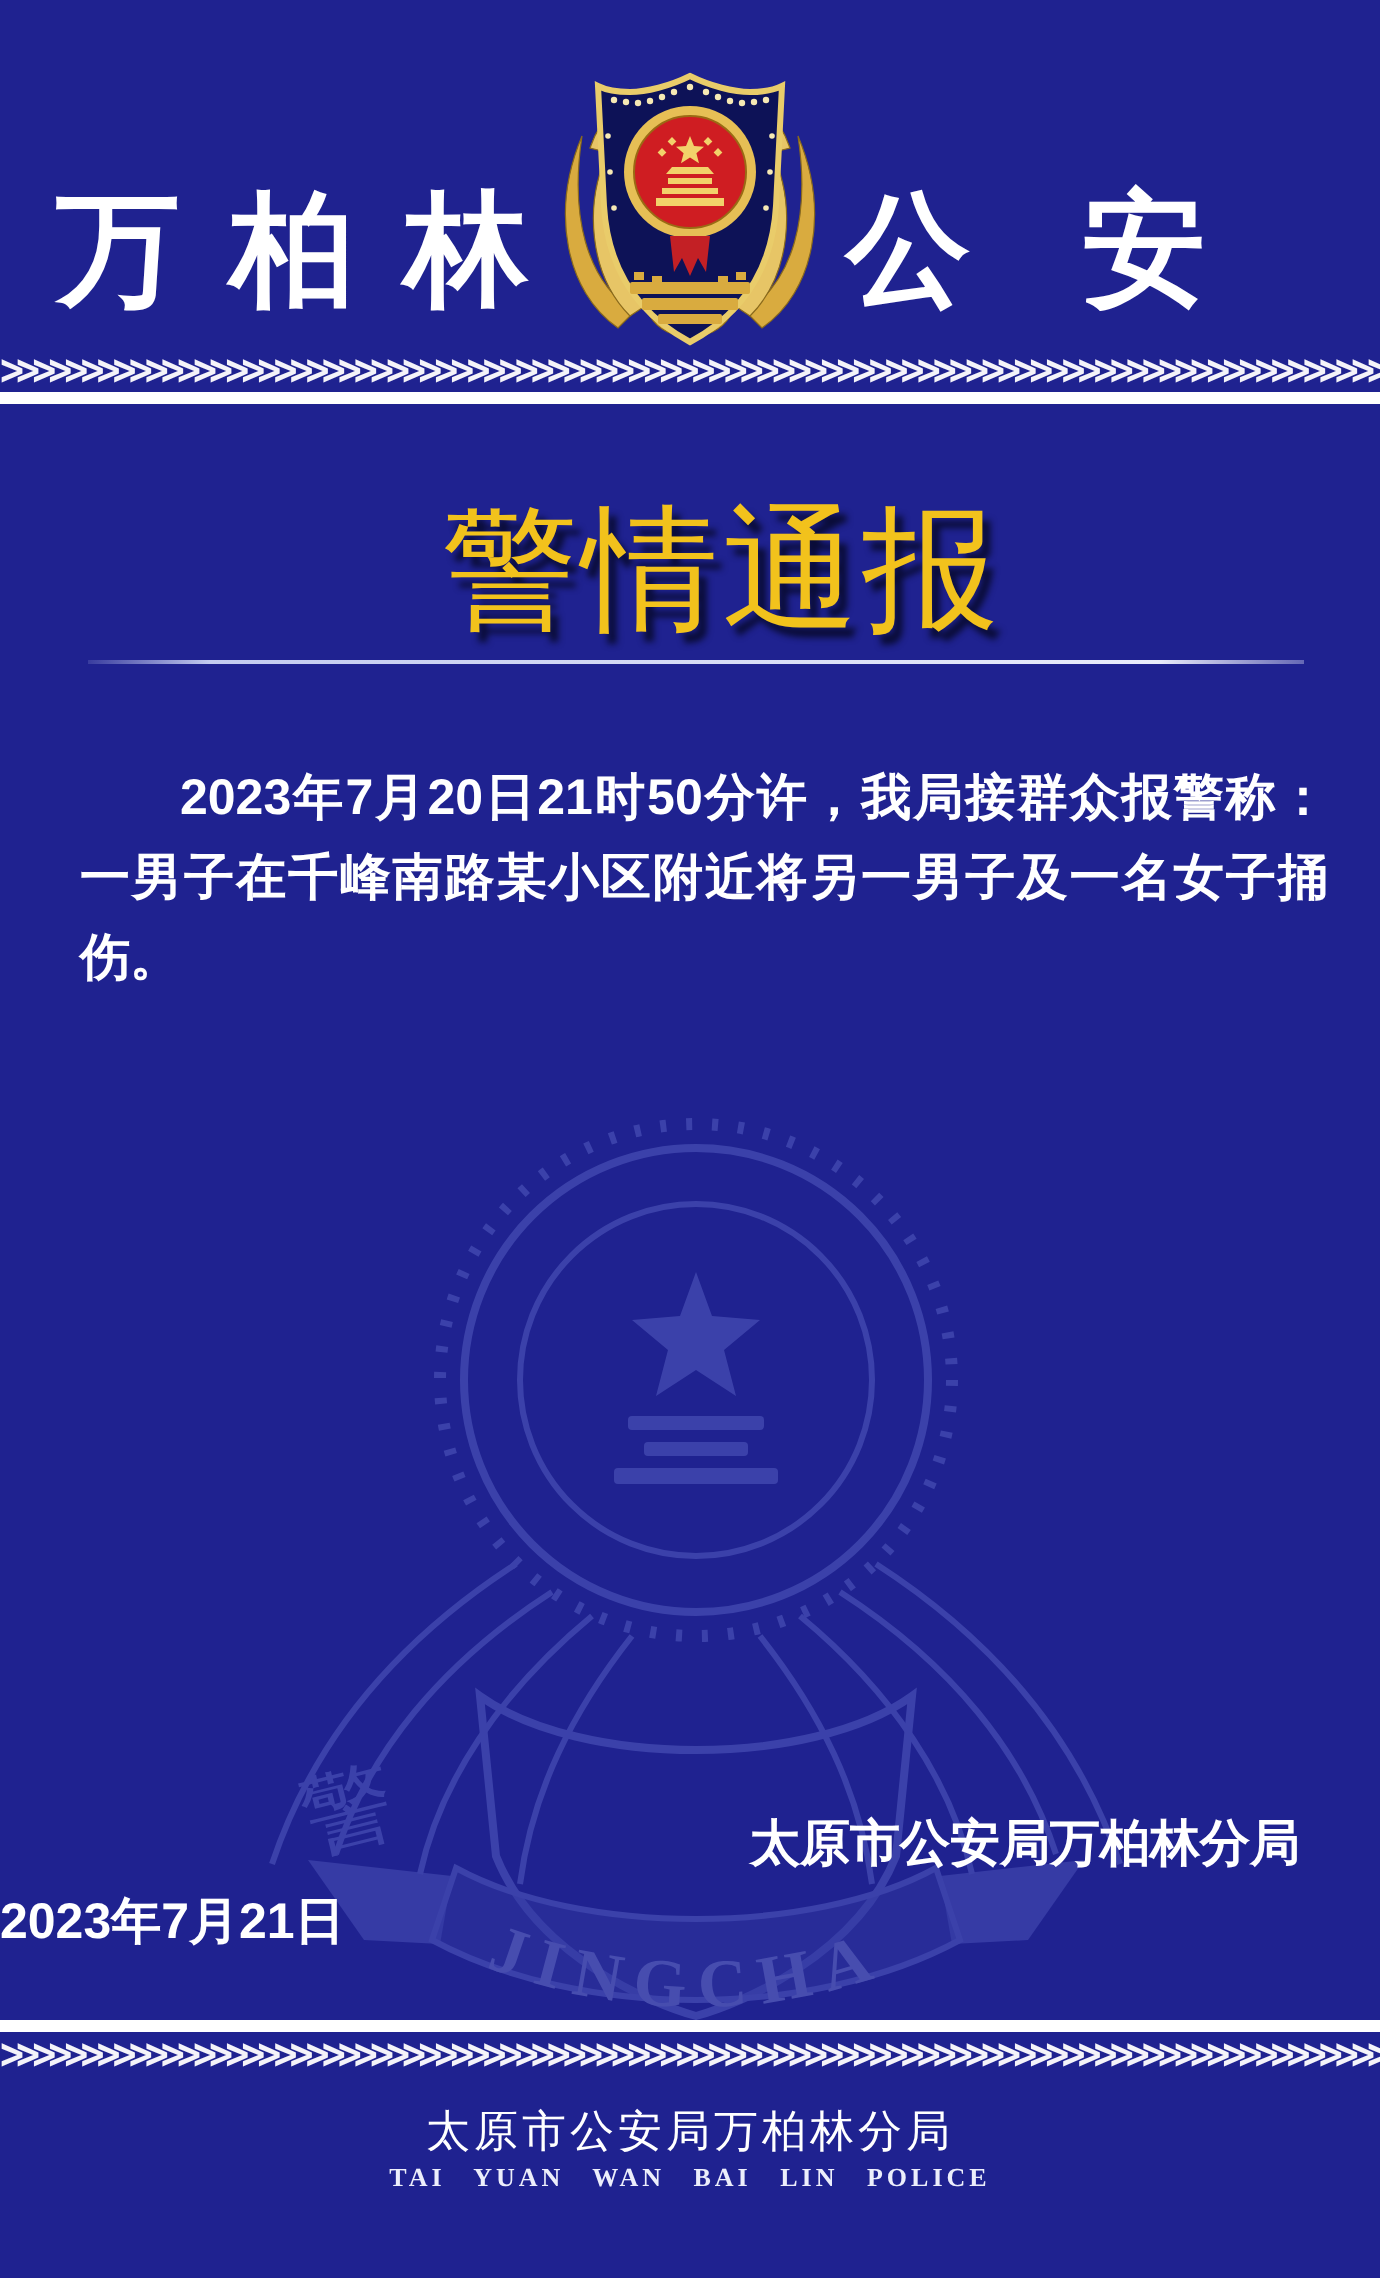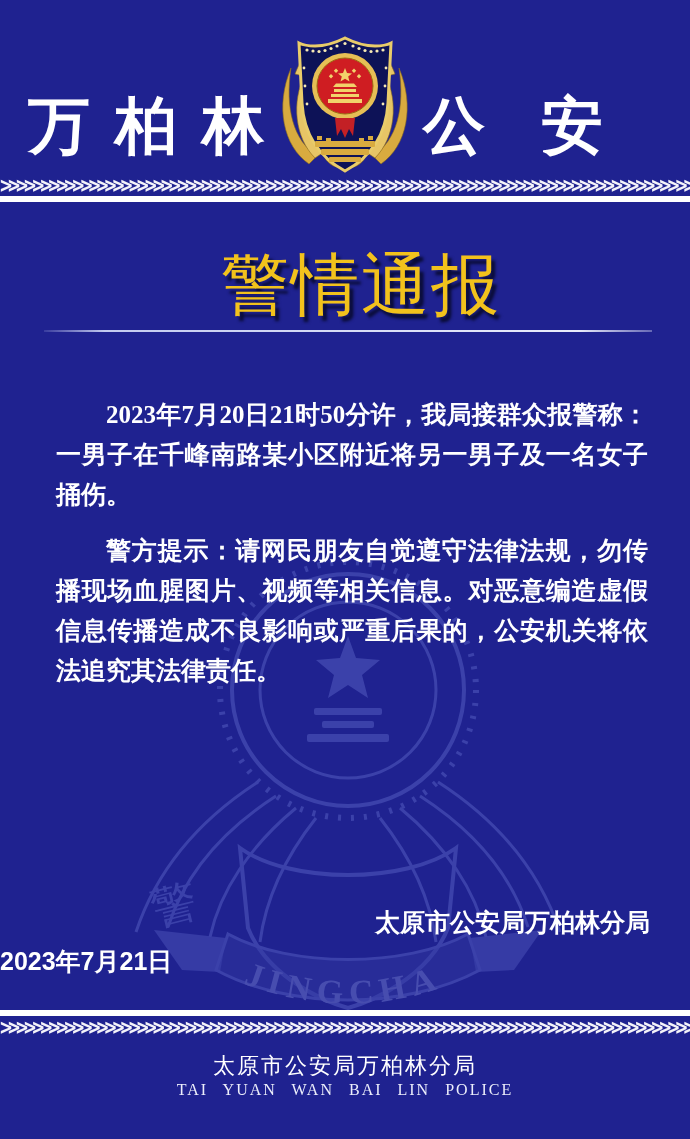--- a/index.html
+++ b/index.html
@@ -40,36 +40,36 @@
   .title-underline{
     position:absolute;top:330px;left:44px;width:608px;height:2px;
     background:linear-gradient(90deg,rgba(200,208,245,.15) 0%,#c3cbf0 10%,#e9ecfb 88%,rgba(233,236,251,.35) 100%);
   }
   
   .body-text{
     position:absolute;top:379px;left:40px;width:624px;
     color:#ffffff;font-size:25px;line-height:40px;font-weight:700;
     text-align:justify;
   }
-  .body-text p{margin:16px;text-indent:2em;font-family:Liberation Serif, serif;}
+  .body-text p{margin:0;text-indent:2em;}
   
   .signature{position:absolute;top:903px;left:0;width:100%;
     color:#ffffff;font-size:25px;font-weight:700;line-height:39px;}
   .signature .agency{text-align:right;padding-right:40px;}
   .signature .date{text-align:left;padding-right:82px;}
   
   .footer-cn{
     position:absolute;top:1051px;left:0;width:100%;text-align:center;
     color:#ffffff;font-family:"Liberation Serif","DejaVu Serif",serif;
     font-size:22px;letter-spacing:2px;
   }
   .footer-en{
     position:absolute;top:1081px;left:0;width:100%;text-align:center;
     color:#eceefb;font-family:"Liberation Serif","DejaVu Serif",serif;
-    font-weight:400;font-size:16px;letter-spacing:2px;word-spacing:9px;
+    font-weight:700;font-size:13px;letter-spacing:2px;word-spacing:9px;
   }
   
   .watermark{position:absolute;left:108px;top:540px;opacity:.38;pointer-events:none;}
 </style>
 </head>
 <body>
 
 <div class="poster">
 
   <svg class="watermark" width="480" height="500" viewBox="0 0 480 500">
@@ -181,21 +181,20 @@
   </svg>
 
   <div class="chev chev-top">&gt;&gt;&gt;&gt;&gt;&gt;&gt;&gt;&gt;&gt;&gt;&gt;&gt;&gt;&gt;&gt;&gt;&gt;&gt;&gt;&gt;&gt;&gt;&gt;&gt;&gt;&gt;&gt;&gt;&gt;&gt;&gt;&gt;&gt;&gt;&gt;&gt;&gt;&gt;&gt;&gt;&gt;&gt;&gt;&gt;&gt;&gt;&gt;&gt;&gt;&gt;&gt;&gt;&gt;&gt;&gt;&gt;&gt;&gt;&gt;&gt;&gt;&gt;&gt;&gt;&gt;&gt;&gt;&gt;&gt;&gt;&gt;&gt;&gt;&gt;&gt;&gt;&gt;&gt;&gt;&gt;&gt;&gt;&gt;&gt;&gt;&gt;&gt;&gt;&gt;&gt;&gt;&gt;&gt;&gt;&gt;&gt;&gt;&gt;&gt;</div>
   <div class="rule rule-top"></div>
 
   <div class="title">警情通报</div>
   <div class="title-underline"></div>
 
   <div class="body-text">
     <p>2023年7月20日21时50分许，我局接群众报警称：一男子在千峰南路某小区附近将另一男子及一名女子捅伤。</p>
-    <p>警方提示：请网民朋友自觉遵守法律法规，勿传播现场血腥图片、视频等相关信息。对恶意编造虚假信息传播造成不良影响或严重后果的，公安机关将依法追究其法律责任。</p>
   </div>
 
   <div class="signature">
     <div class="agency">太原市公安局万柏林分局</div>
     <div class="date">2023年7月21日</div>
   </div>
 
   <div class="rule rule-bottom"></div>
   <div class="chev chev-bottom">&gt;&gt;&gt;&gt;&gt;&gt;&gt;&gt;&gt;&gt;&gt;&gt;&gt;&gt;&gt;&gt;&gt;&gt;&gt;&gt;&gt;&gt;&gt;&gt;&gt;&gt;&gt;&gt;&gt;&gt;&gt;&gt;&gt;&gt;&gt;&gt;&gt;&gt;&gt;&gt;&gt;&gt;&gt;&gt;&gt;&gt;&gt;&gt;&gt;&gt;&gt;&gt;&gt;&gt;&gt;&gt;&gt;&gt;&gt;&gt;&gt;&gt;&gt;&gt;&gt;&gt;&gt;&gt;&gt;&gt;&gt;&gt;&gt;&gt;&gt;&gt;&gt;&gt;&gt;&gt;&gt;&gt;&gt;&gt;&gt;&gt;&gt;&gt;&gt;&gt;&gt;&gt;&gt;&gt;&gt;&gt;&gt;&gt;&gt;&gt;</div>
 

